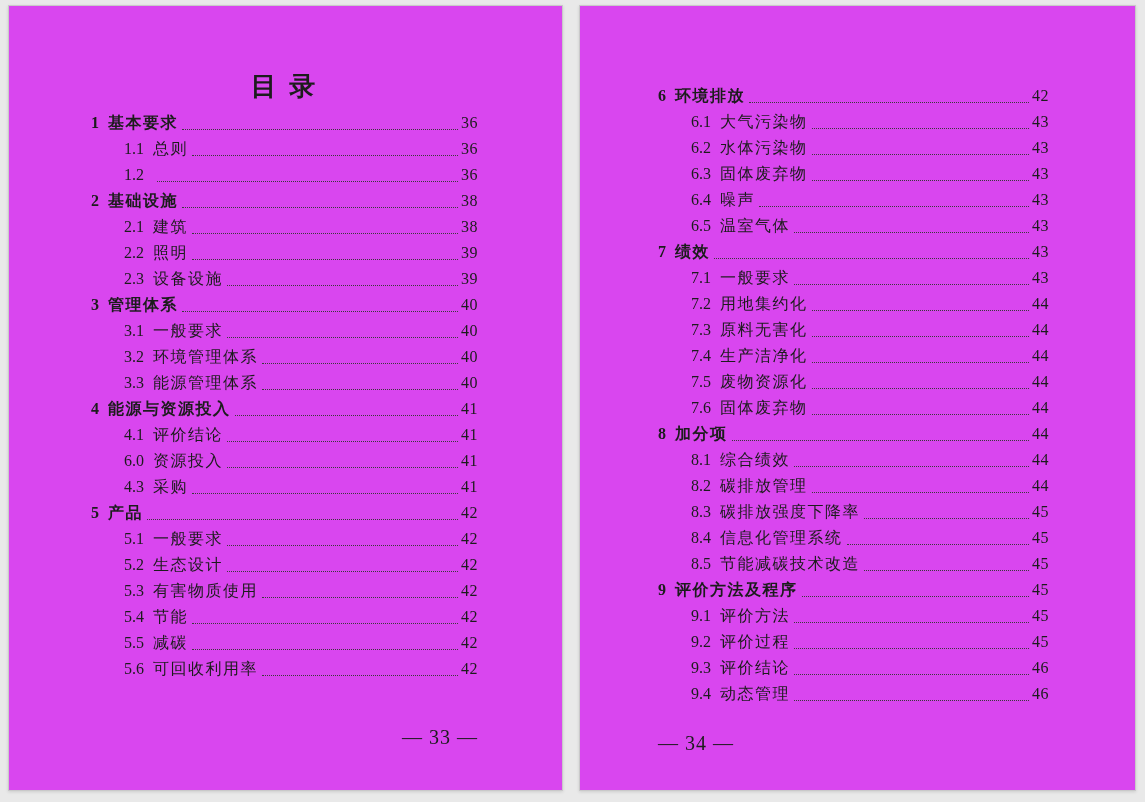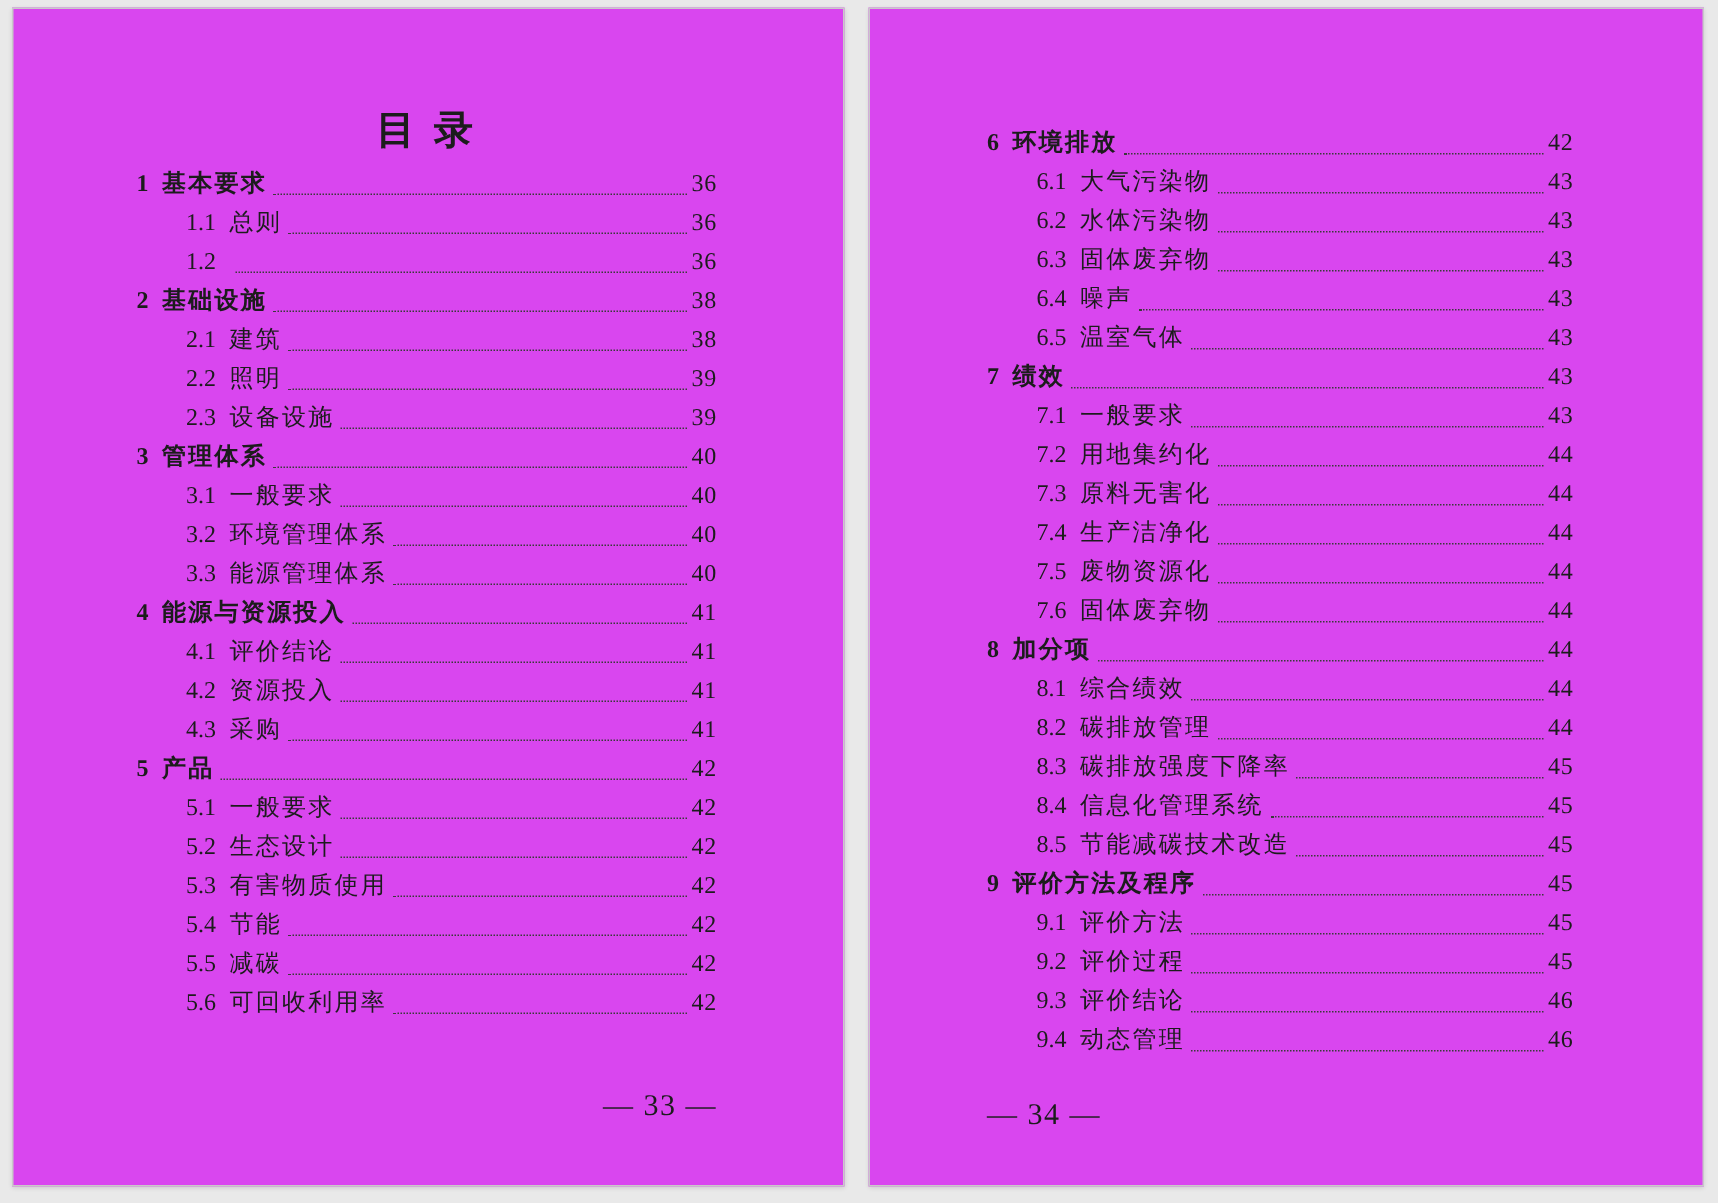--- a/index.html
+++ b/index.html
@@ -148,21 +148,21 @@
           <span class="toc-dots"></span>
           <span class="toc-page">41</span>
         </div>
         <div class="toc-row level2">
           <span class="toc-num">4.1</span>
           <span class="toc-label">评价结论</span>
           <span class="toc-dots"></span>
           <span class="toc-page">41</span>
         </div>
         <div class="toc-row level2">
-          <span class="toc-num">4.2</span>
+          <span class="toc-num">6.0</span>
           <span class="toc-label">资源投入</span>
           <span class="toc-dots"></span>
           <span class="toc-page">41</span>
         </div>
         <div class="toc-row level2">
           <span class="toc-num">4.3</span>
           <span class="toc-label">采购</span>
           <span class="toc-dots"></span>
           <span class="toc-page">41</span>
         </div>

